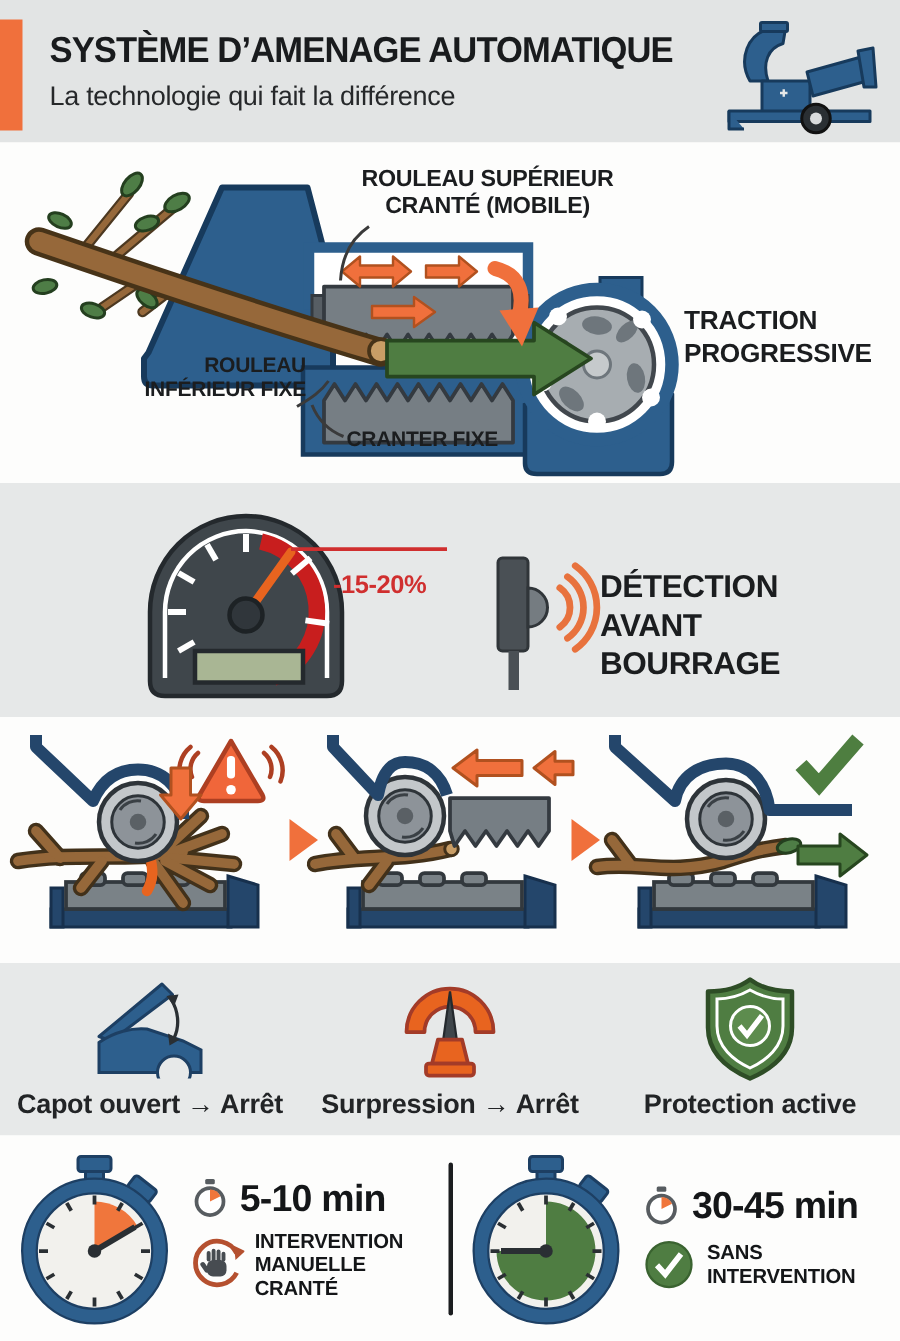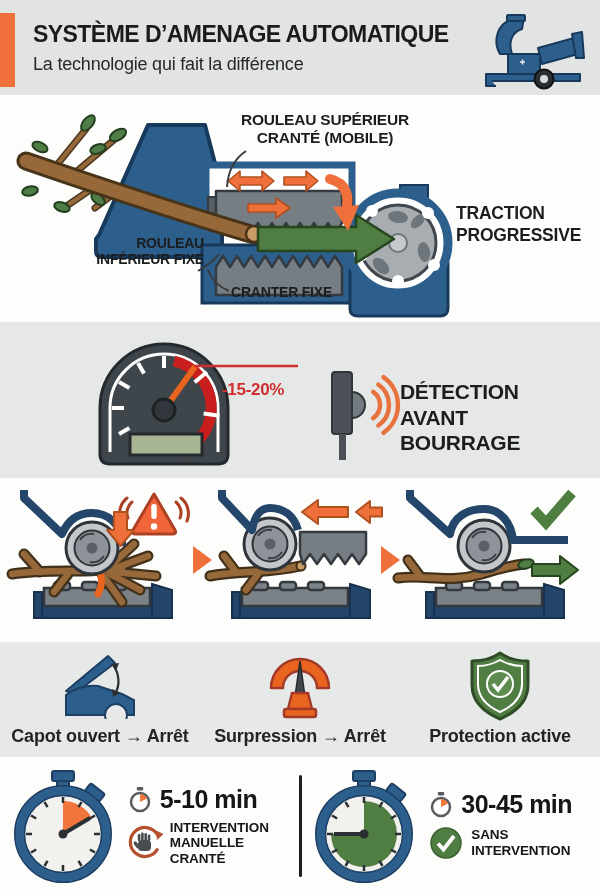--- a/index.html
+++ b/index.html
@@ -49,21 +49,21 @@
   .safety-row{display:flex;height:100%;}
   .safety-col{flex:1;display:flex;flex-direction:column;align-items:center;justify-content:flex-end;padding-bottom:10px;}
   .safety-icon{height:72px;display:flex;align-items:center;justify-content:center;margin-bottom:4px;}
   .safety-caption{font-size:18px;font-weight:bold;letter-spacing:-0.2px;color:#222426;}
 
   
   .compare-row{display:flex;height:100%;align-items:center;}
   .comp-half{flex:1;display:flex;align-items:center;justify-content:center;gap:12px;}
   .divider{width:3px;height:102px;background:#1b1d1f;border-radius:2px;}
   .comp-col{display:flex;flex-direction:column;gap:6px;}
-  .comp-time-row{display:flex;align-items:flex-end;gap:7px;}
+  .comp-time-row{display:flex;align-items:flex-start;gap:7px;}
   .comp-time{font-size:25px;font-weight:bold;letter-spacing:-0.5px;color:#141618;white-space:nowrap;}
   .comp-label-row{display:flex;align-items:center;gap:7px;}
   .comp-label{font-size:13.5px;font-weight:bold;line-height:1.15;letter-spacing:-0.1px;color:#141618;max-width:118px;}
 </style>
 </head>
 <body>
 
 <div class="sec header">
   <div class="accent-bar"></div>
   <div class="title">SYSTÈME D’AMENAGE AUTOMATIQUE</div>

